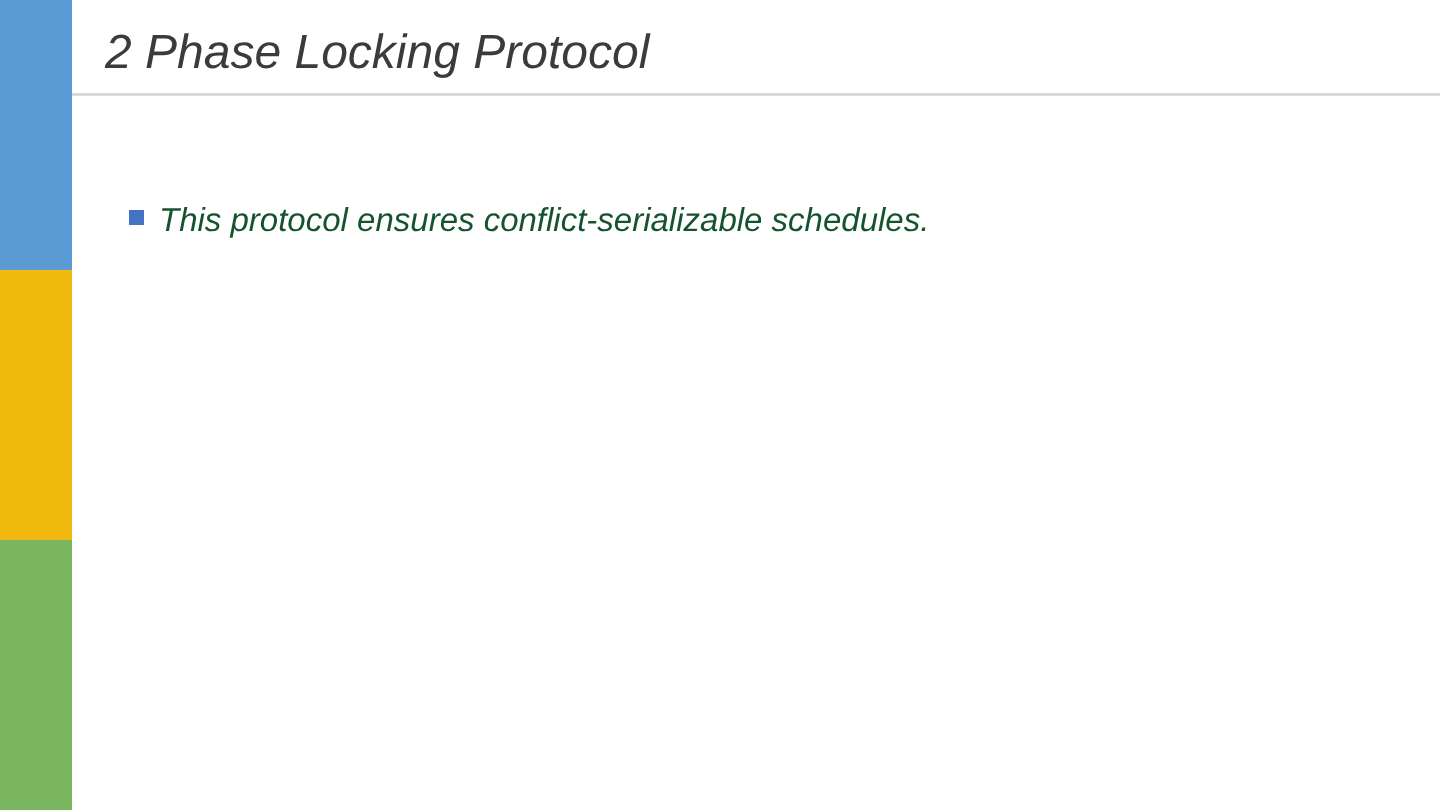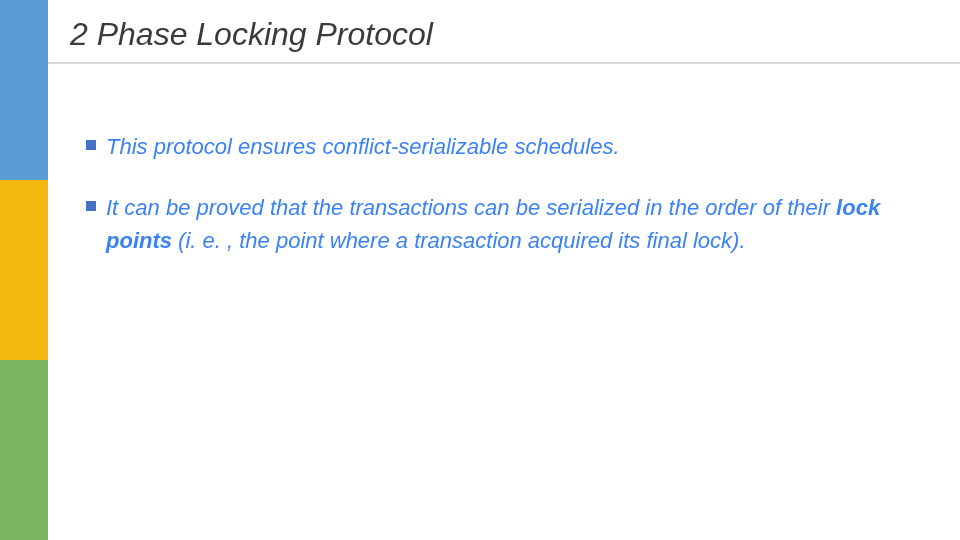--- a/index.html
+++ b/index.html
@@ -35,21 +35,21 @@
     top: 16px;
     font-size: 32px;
     color: #3b3b3b;
     font-weight: 400;
   }
   .content {
     position: absolute;
     left: 86px;
     right: 30px;
     top: 130px;
-    color: #3b82f6;
+    color: #14532d;
     font-size: 22px;
     line-height: 1.5;
   }
   .bullet {
     position: relative;
     padding-left: 20px;
     margin-bottom: 28px;
   }
   .bullet::before {
     content: "";
@@ -76,19 +76,16 @@
   <div class="title-rule"></div>
 
   <h1 class="title">2 Phase Locking Protocol</h1>
 
   <div class="content">
 
     <div class="bullet">
       <span>This protocol ensures conflict-serializable schedules.</span>
     </div>
 
-    <div class="bullet">
-      <span>It can be proved that the transactions can be serialized in the order of their </span><span class="bold">lock points</span><span>  (i. e. , the point where a transaction acquired its final lock).</span>
-    </div>
 
   </div>
 
 </div>
 
 </body></html>

